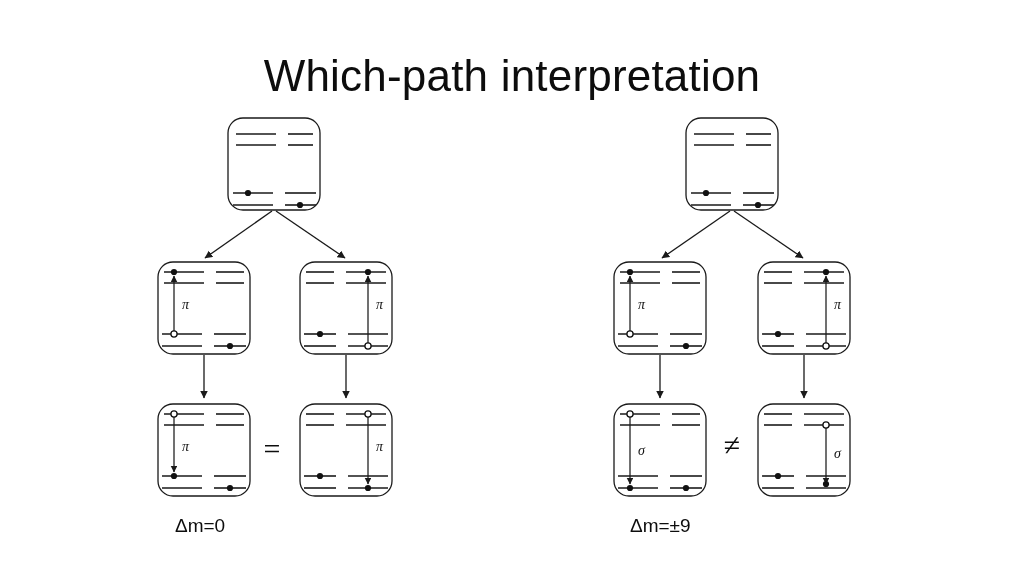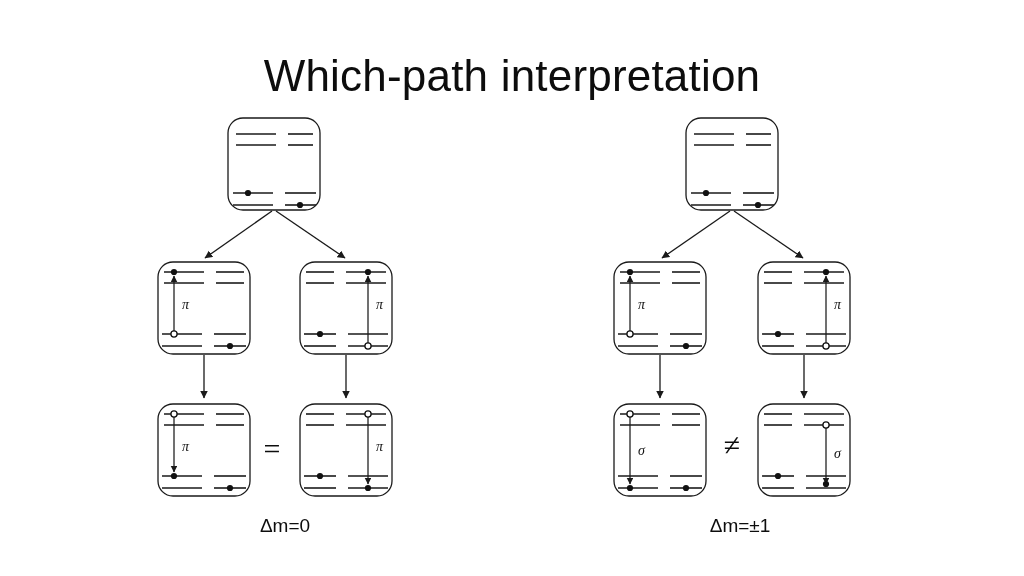--- a/index.html
+++ b/index.html
@@ -48,21 +48,21 @@
     height: 576px;
   }
 
   
   .caption {
     position: absolute;
     font-size: 19px;
     font-weight: 400;
     color: #0d0d0d;
     white-space: nowrap;
-    text-align: center;
+    text-align: left;
   }
   #caption-left  { left: 175px; top: 515px; width: 220px; }
   #caption-right { left: 630px; top: 515px; width: 220px; }
 
   
   .relation {
     position: absolute;
     font-size: 30px;
     font-family: "Liberation Serif", serif;
     color: #0d0d0d;
@@ -276,15 +276,15 @@
       </g>
     </g>
   </svg>
 
   <div class="relation" id="relation-left">=</div>
 
   <div class="relation" id="relation-right">≠</div>
 
   <div class="caption" id="caption-left">Δm=0</div>
 
-  <div class="caption" id="caption-right">Δm=±1</div>
+  <div class="caption" id="caption-right">Δm=±9</div>
 
 </div>
 
 </body></html>

